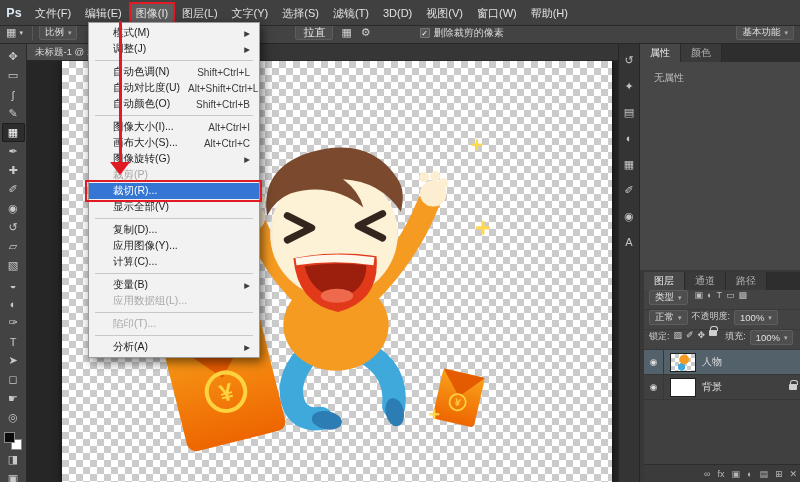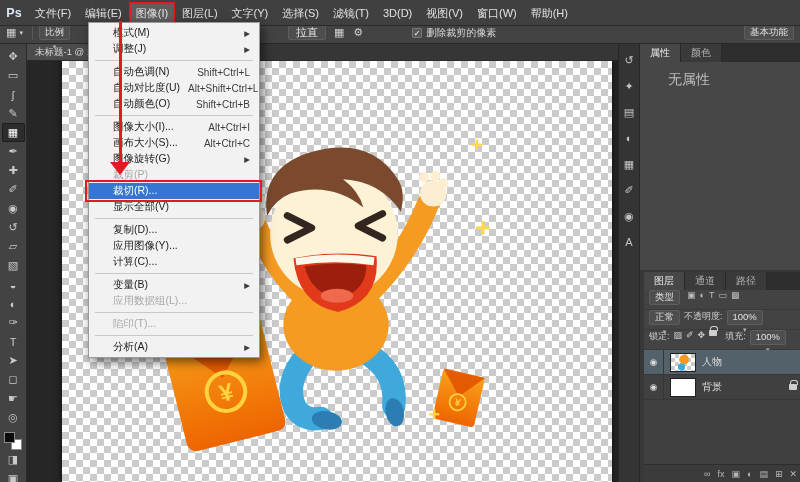--- a/index.html
+++ b/index.html
@@ -10,21 +10,21 @@
   .menubar{position:absolute;left:0;top:0;width:800px;height:26px;background:#404040;border-bottom:1px solid #2a2a2a;display:flex;align-items:center;color:#e2e2e2;font-size:11px;z-index:40;}
   .ps-logo{width:28px;text-align:center;font-weight:bold;color:#dce9f5;font-size:12.5px;}
   .mb-item{padding:0 7px;height:22px;line-height:22px;cursor:default;white-space:nowrap;}
   .mb-item.open{background:#5e5e5e;text-align:right;}
   .mb-item.boxed{box-shadow:inset 0 0 0 2px #e01b24;}
 
   
   .optionsbar{position:absolute;left:0;top:22px;width:800px;height:22px;background:#434343;border-bottom:1px solid #282828;display:flex;align-items:center;font-size:10px;color:#d6d6d6;z-index:5;padding:0 6px;}
   .ob-icon{color:#cfcfcf;font-size:11px;margin-right:3px;}
   .ob-sep{width:1px;height:14px;background:#585858;margin:0 6px;}
-  .combo{display:inline-flex;align-items:center;gap:4px;background:#4e4e4e;border:1px solid #5d5d5d;border-radius:2px;padding:0 5px;height:15px;font-size:9.5px;color:#e0e0e0;white-space:nowrap;flex-direction:column;}
+  .combo{display:inline-flex;align-items:center;gap:4px;background:#4e4e4e;border:1px solid #5d5d5d;border-radius:2px;padding:0 5px;height:15px;font-size:9.5px;color:#e0e0e0;white-space:nowrap;}
   .combo .ar{font-size:7px;color:#b0b0b0;}
   .ob-btn{background:#4e4e4e;border:1px solid #5d5d5d;border-radius:2px;padding:0 7px;height:15px;line-height:13px;font-size:11px;color:#e0e0e0;}
   .checkbox{width:10px;height:10px;background:#585858;border:1px solid #777;border-radius:1px;font-size:8px;line-height:9px;text-align:center;color:#fff;margin-right:4px;}
   .ws{margin-left:auto;display:flex;align-items:center;gap:4px;}
 
   
   .toolbar{position:absolute;left:0;top:44px;width:27px;height:438px;background:#434343;border-right:1px solid #2a2a2a;display:flex;flex-direction:column;align-items:center;padding-top:3px;z-index:5;}
   .tool{width:23px;height:19px;display:flex;align-items:center;justify-content:center;color:#c9c9c9;font-size:11px;border-radius:2px;flex:0 0 auto;}
   .tool.active{background:#2d2d2d;color:#ffffff;box-shadow:inset 0 0 0 1px #1d1d1d;}
   .swatches{position:relative;width:18px;height:18px;margin-top:5px;flex:0 0 auto;}
@@ -46,21 +46,21 @@
   
   .icon-strip{position:absolute;left:618px;top:44px;width:21px;height:438px;background:#343434;border-left:1px solid #262626;display:flex;flex-direction:column;align-items:center;padding-top:9px;gap:11px;color:#c3c3c3;font-size:11px;z-index:5;}
   .strip-icon{width:17px;height:15px;line-height:15px;text-align:center;flex:0 0 auto;}
 
   
   .panels{position:absolute;left:639px;top:44px;width:175px;height:438px;background:#383838;border-left:1px solid #262626;z-index:5;}
   .panel-tabs{height:18px;background:#2e2e2e;display:flex;font-size:10px;}
   .ptab{padding:0 10px;line-height:18px;color:#b2b2b2;background:#3a3a3a;border-right:1px solid #292929;white-space:nowrap;}
   .ptab.active{background:#474747;color:#ececec;}
   .props-panel{position:absolute;left:0;top:0;width:161px;height:226px;}
-  .props-body{height:208px;background:#474747;color:#bdbdbd;font-size:14px;padding:9px 28px;}
+  .props-body{height:208px;background:#474747;color:#bdbdbd;font-size:10px;padding:9px 14px;}
 
   .layers-panel{position:absolute;left:4px;top:228px;width:161px;height:210px;background:#434343;display:flex;flex-direction:column;}
   .lp-row{display:flex;align-items:flex-start;gap:4px;padding:0 5px;height:20px;font-size:9px;color:#cfcfcf;border-bottom:1px solid #3a3a3a;white-space:nowrap;}
   .filter-icons{display:flex;gap:4px;margin-left:3px;color:#bdbdbd;font-size:9px;}
   .layer-list{flex:1;background:#404040;}
   .layer-row{height:25px;display:flex;align-items:center;border-bottom:1px solid #373737;font-size:10px;color:#dddddd;}
   .layer-row.selected{background:#53616b;}
   .eye-cell{width:20px;align-self:stretch;border-right:1px solid #373737;display:flex;align-items:center;justify-content:center;color:#dcdcdc;font-size:9px;}
   .thumb{width:26px;height:19px;margin:0 6px;border:1px solid #202020;flex:0 0 auto;}
   .thumb.char{background-color:#ffffff;

